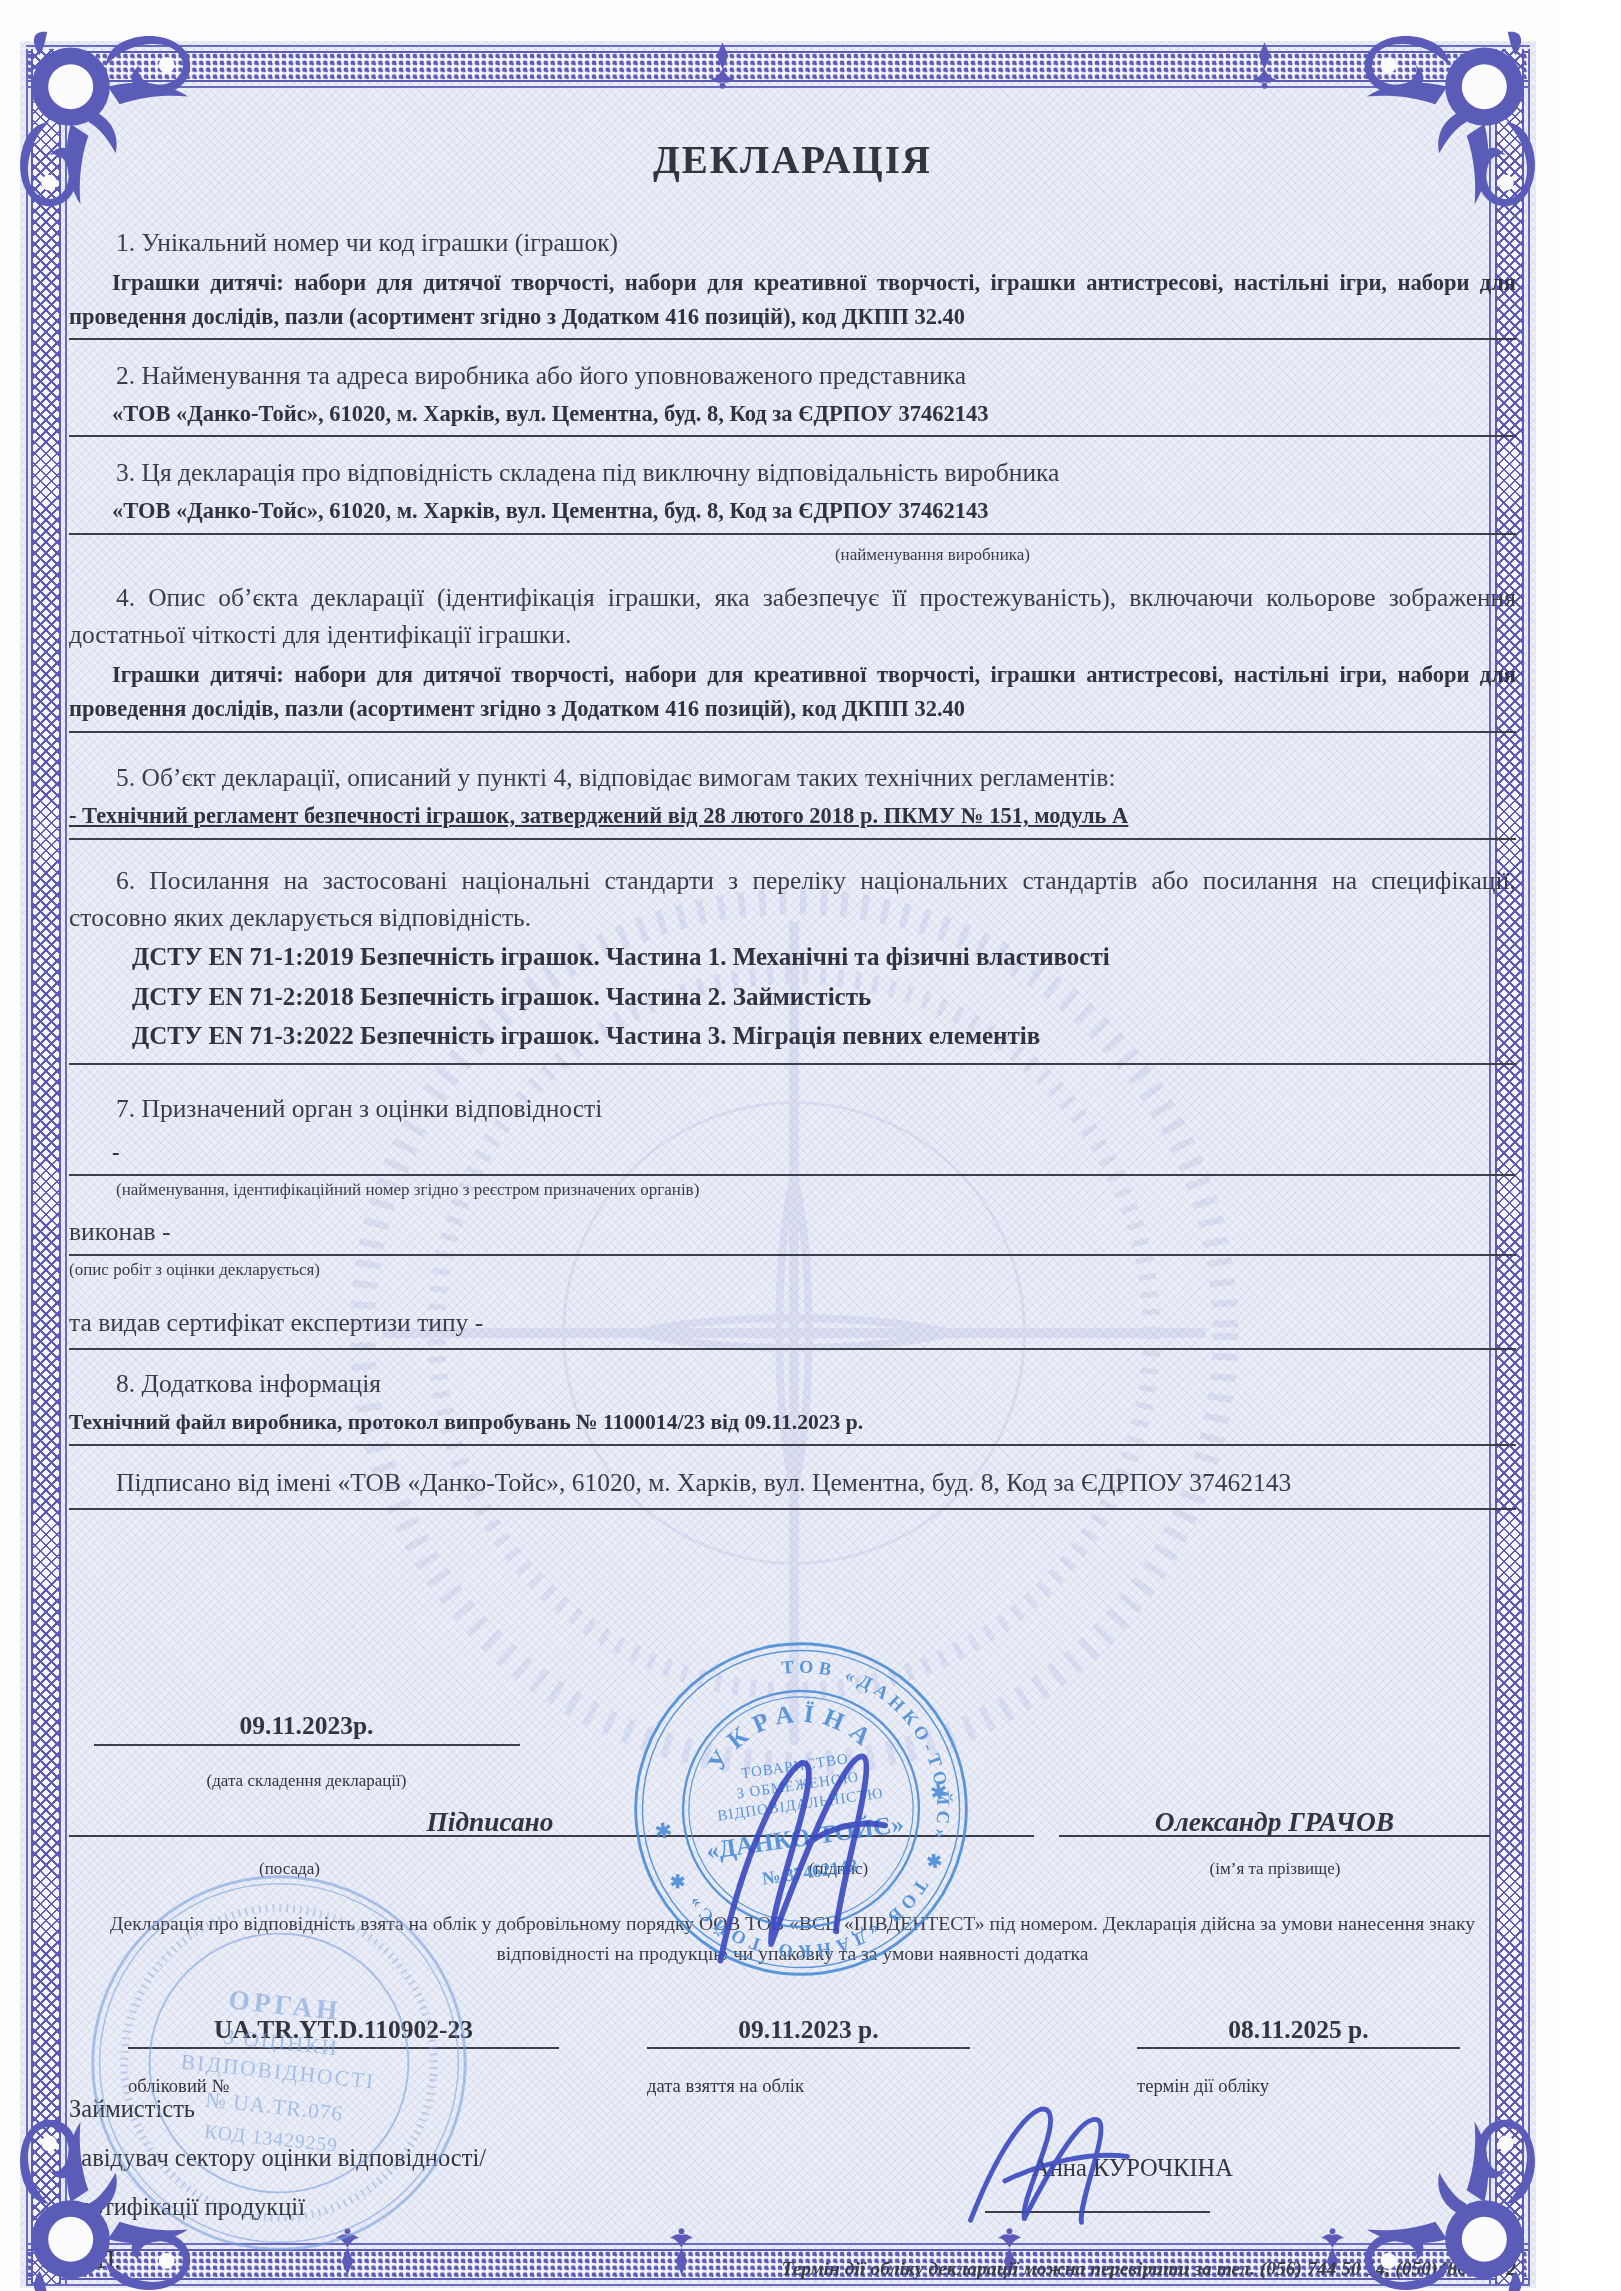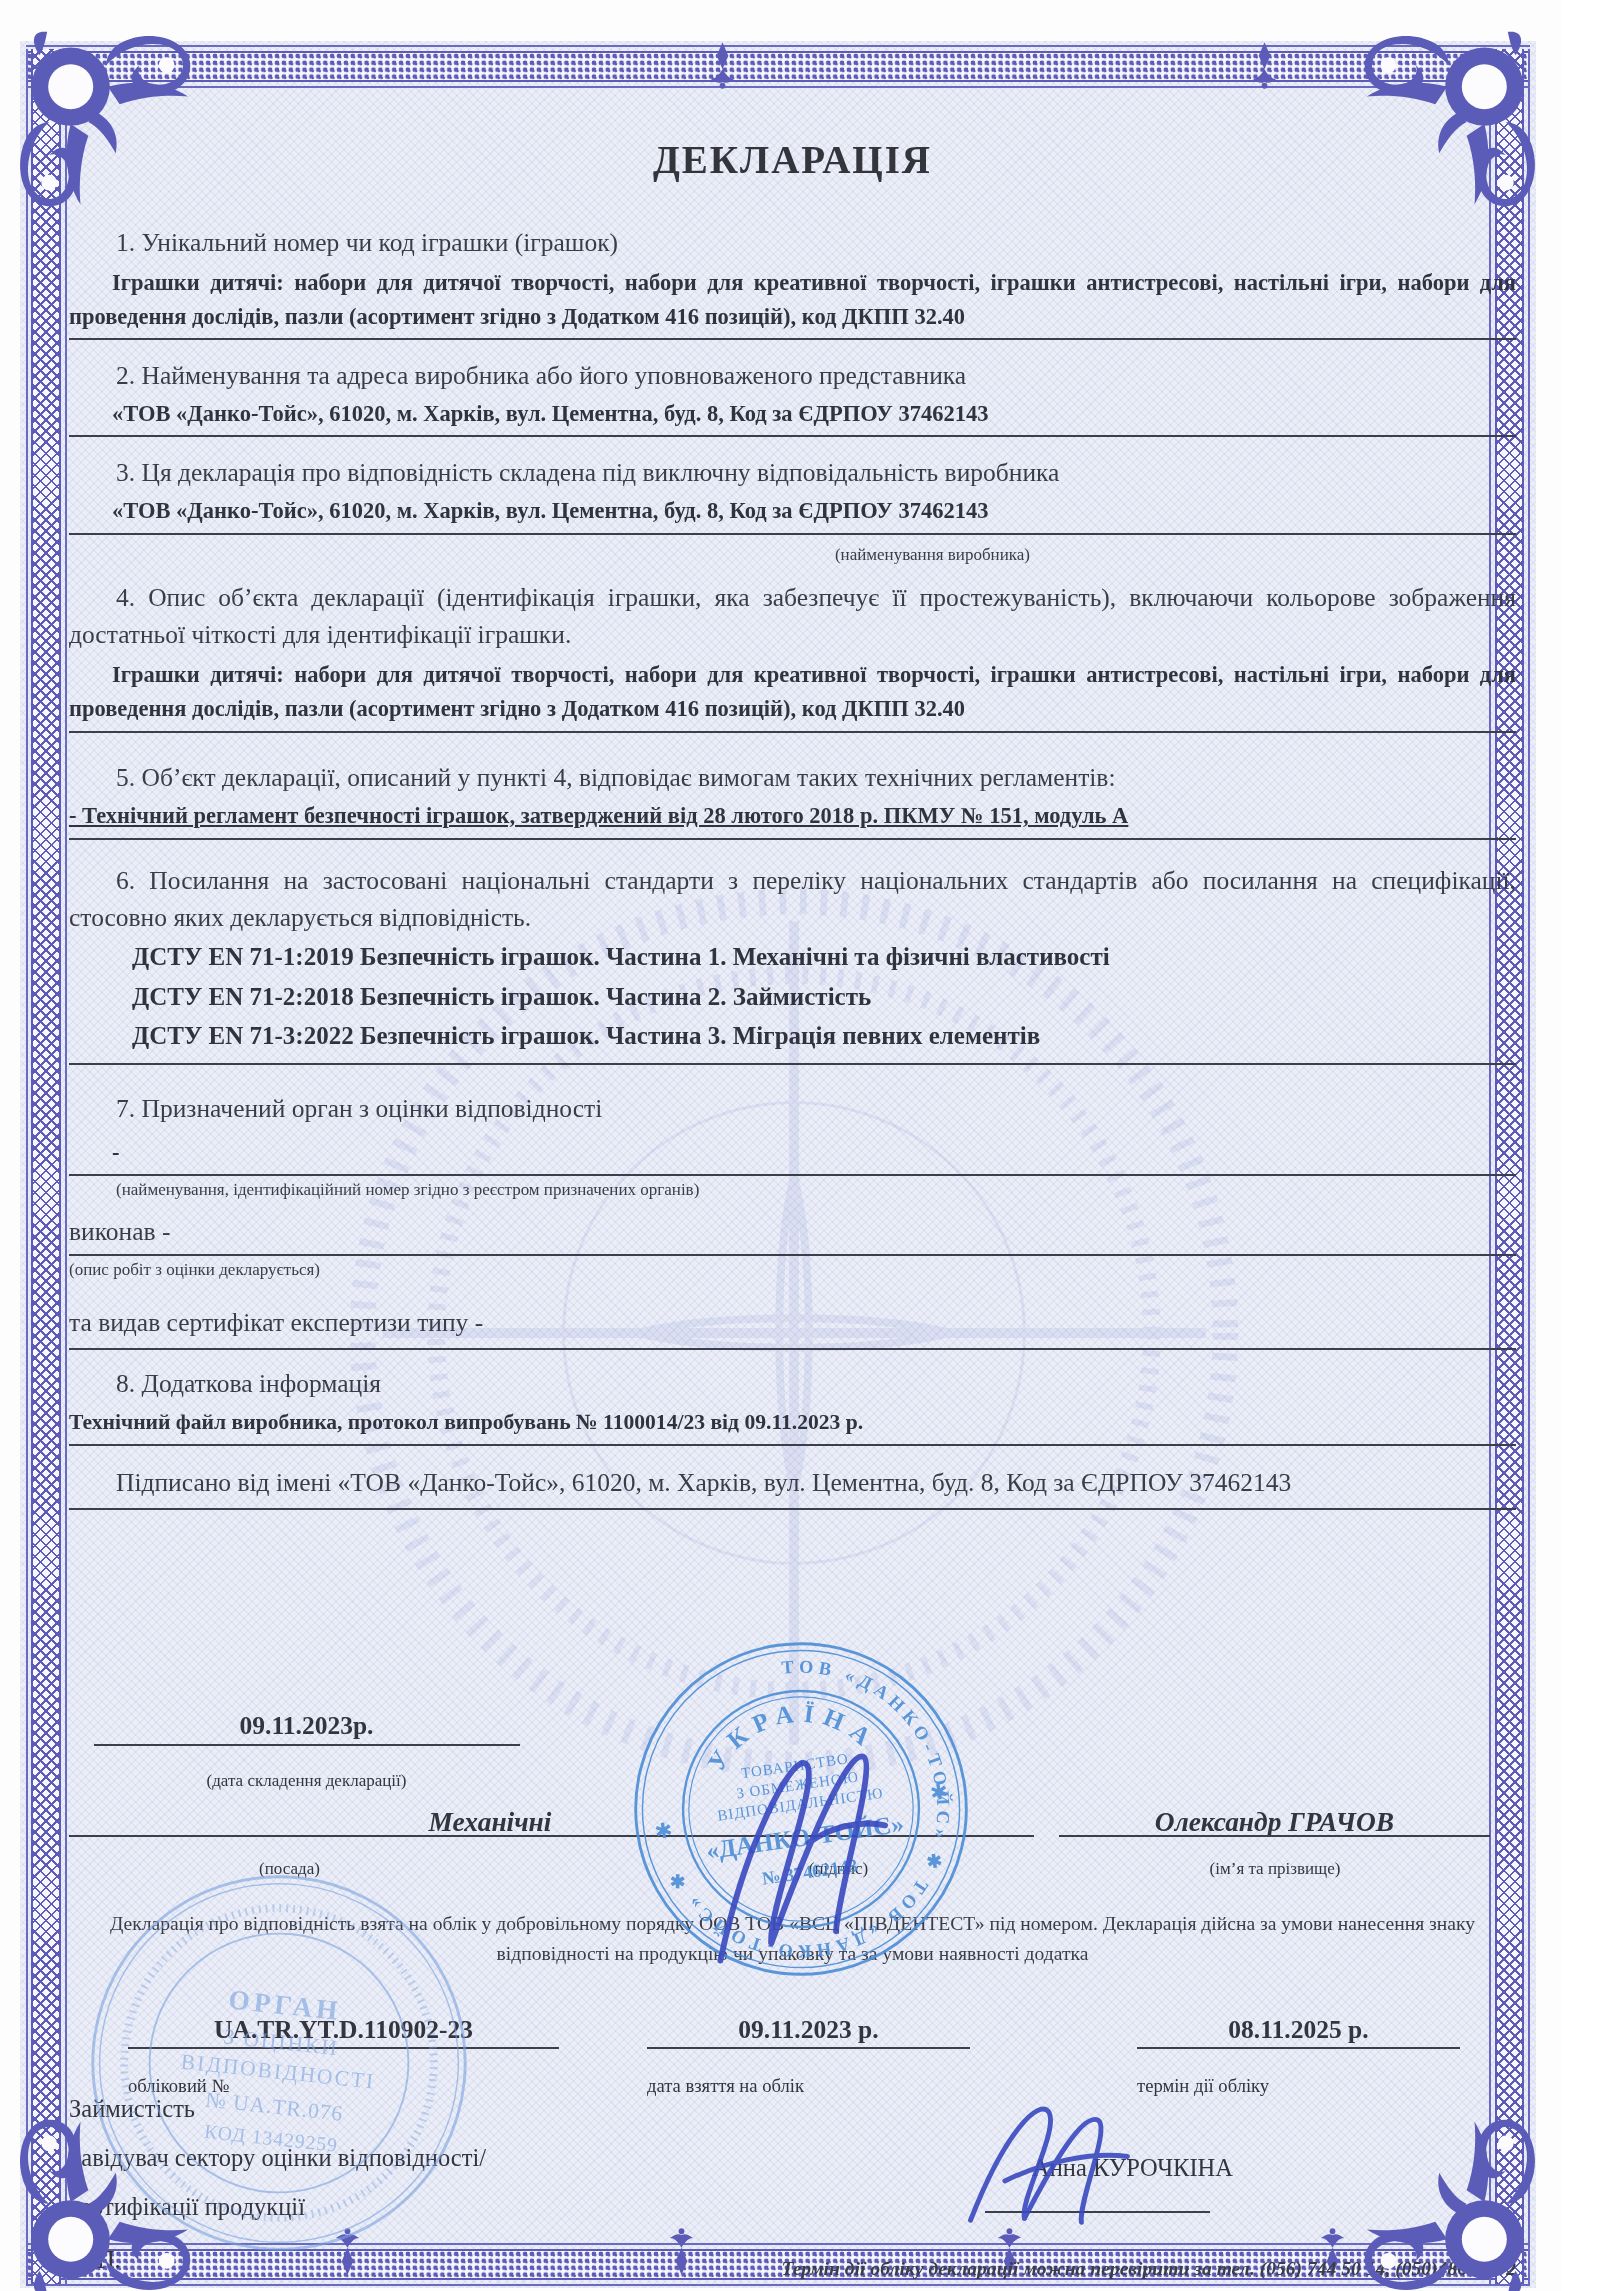--- a/index.html
+++ b/index.html
@@ -226,21 +226,21 @@
 
     <p class="h fill" style="margin-top:19.6px;padding-bottom:5.9px;">Підписано від імені «ТОВ «Данко-Тойс», 61020,  м. Харків, вул. Цементна, буд. 8,  Код за ЄДРПОУ 37462143</p>
   </div>
 
   <div class="zone">
     <div class="abs" style="left:24.5px;top:19.6px;width:426px;">
       <p class="bval">09.11.2023р.</p>
       <p class="capc" style="margin-top:2.9px;">(дата складення декларації)</p>
     </div>
 
-    <p class="abs sigtitle" style="left:225px;top:114px;width:392px;">Механічні</p>
+    <p class="abs sigtitle" style="left:225px;top:114px;width:392px;">Підписано</p>
     <div class="abs topline" style="left:0px;top:169px;width:965px;"></div>
     <p class="abs capc" style="left:59px;top:176px;width:323px;">(посада)</p>
     <p class="abs capc" style="left:608px;top:176px;width:323px;">(підпис)</p>
     <p class="abs sigtitle" style="left:990px;top:114px;width:431px;">Олександр ГРАЧОВ</p>
     <div class="abs topline" style="left:990px;top:169px;width:431px;"></div>
     <p class="abs capc" style="left:1059px;top:176px;width:294px;">(ім’я та прізвище)</p>
 
     <p class="abs note" style="left:0;top:223px;width:1447px;">Декларація про відповідність взята на облік у добровільному порядку ООВ ТОВ «ВСЦ «ПІВДЕНТЕСТ» під номером. Декларація дійсна за умови нанесення знаку відповідності на продукцію чи упаковку та за умови наявності додатка</p>
 
     <div class="abs" style="left:59px;top:323px;width:431px;">

